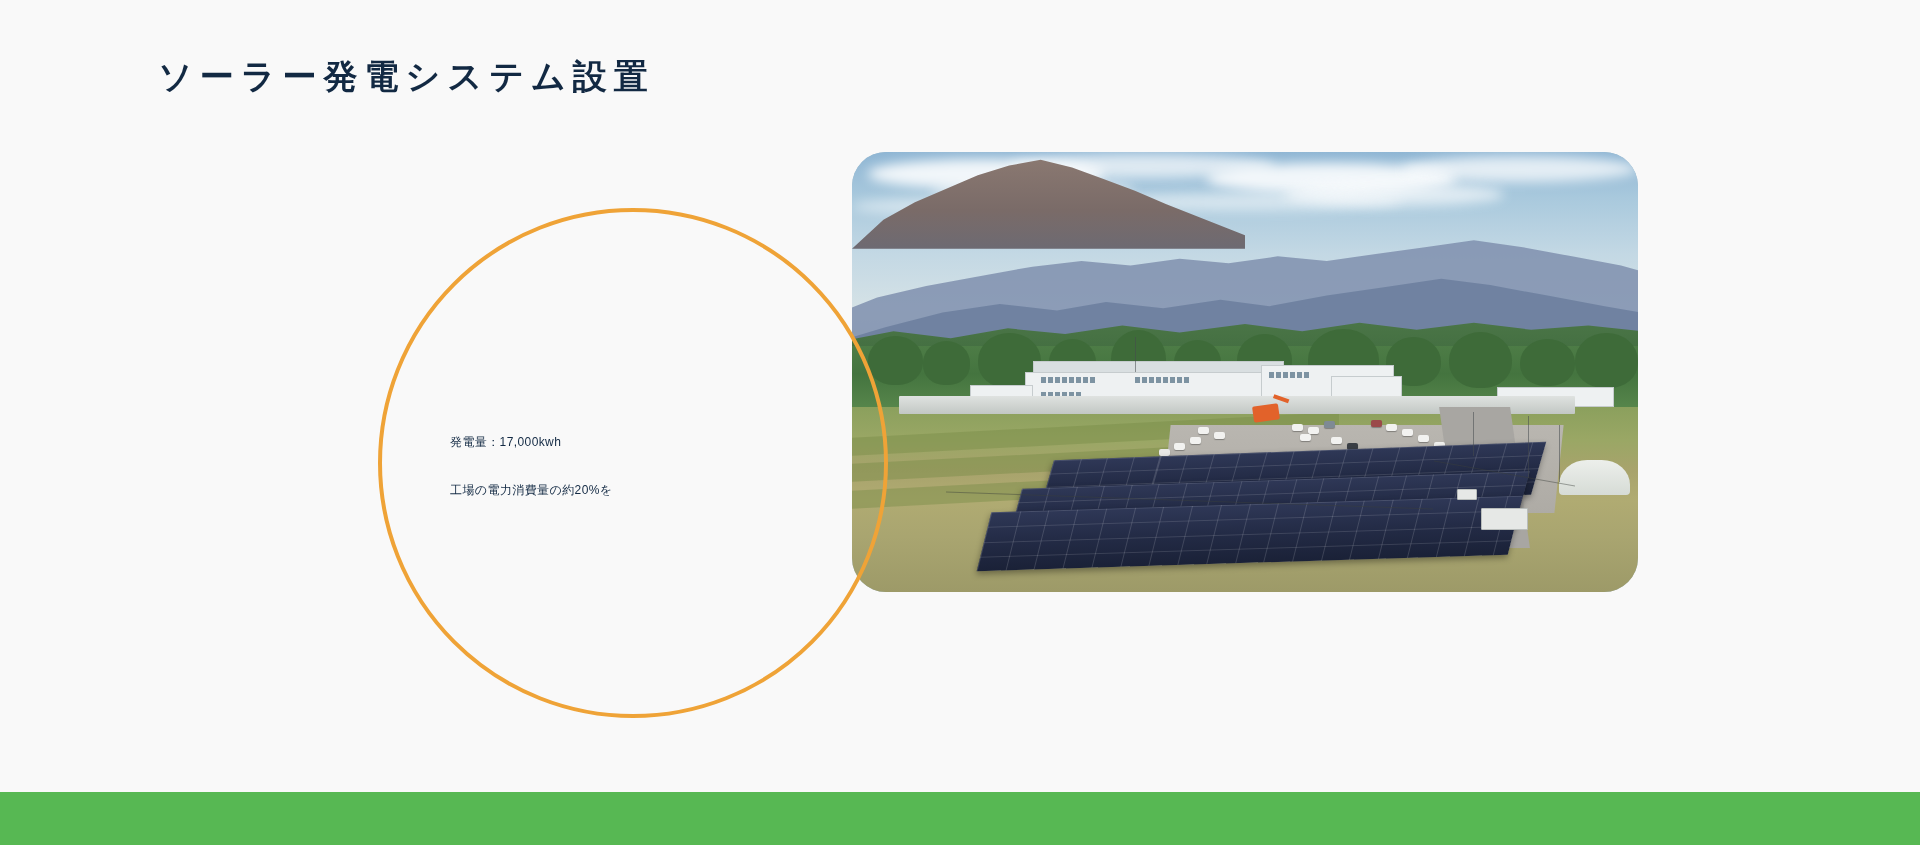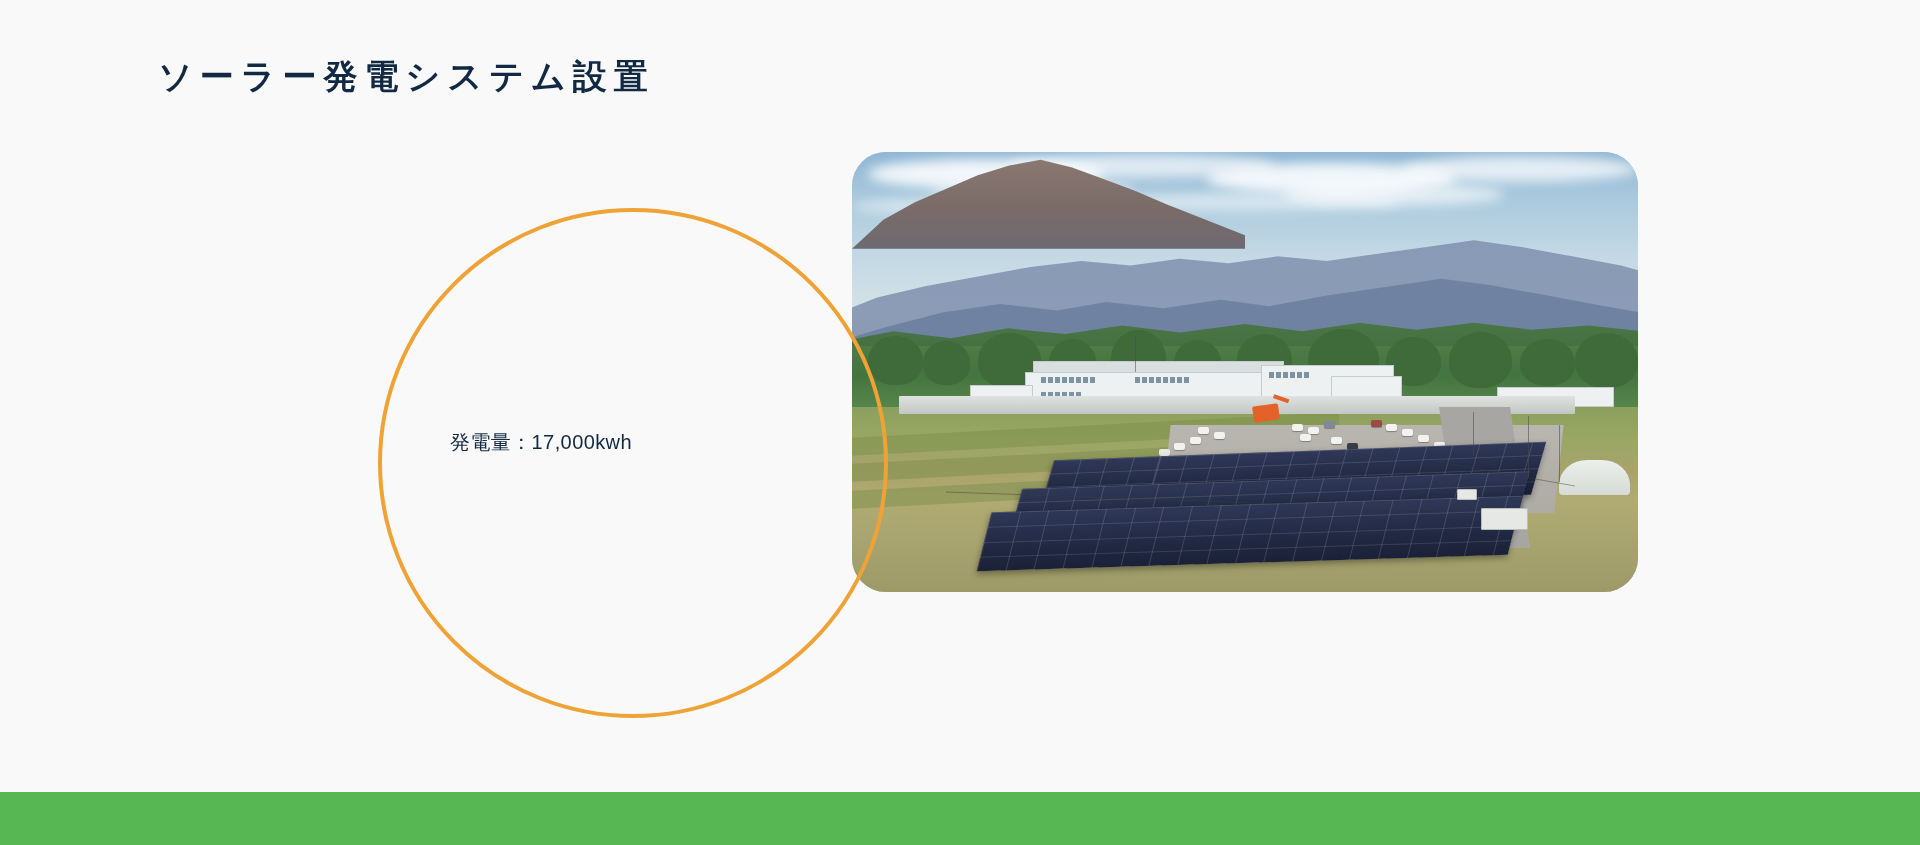--- a/index.html
+++ b/index.html
@@ -264,21 +264,21 @@
     border: 4px solid #EFA337;
     border-radius: 50%;
     background: transparent;
   }
 
   .stat-text {
     position: absolute;
     left: 450px;
     top: 418px;
     width: 400px;
-    font-size: 20px;
+    font-size: 12px;
     line-height: 48px;
     color: #122943;
     font-weight: 500;
     letter-spacing: .4px;
   }
   .stat-text div { white-space: nowrap; }
 
   
   .footer-bar {
     position: absolute;
@@ -422,17 +422,18 @@
       <div class="pole" style="left:86%; top:60%; height:14%;"></div>
       <div class="pole" style="left:90%; top:62%; height:13%;"></div>
       <div class="pole" style="left:79%; top:59%; height:10%;"></div>
     </div>
   </figure>
 
   <div class="stat-circle"></div>
 
   <div class="stat-text">
     <div>発電量：17,000kwh</div>
+    <div>工場の電力消費量の約20%を</div>
   </div>
 
 </div>
 
 <div class="footer-bar"></div>
 
 </body></html>

